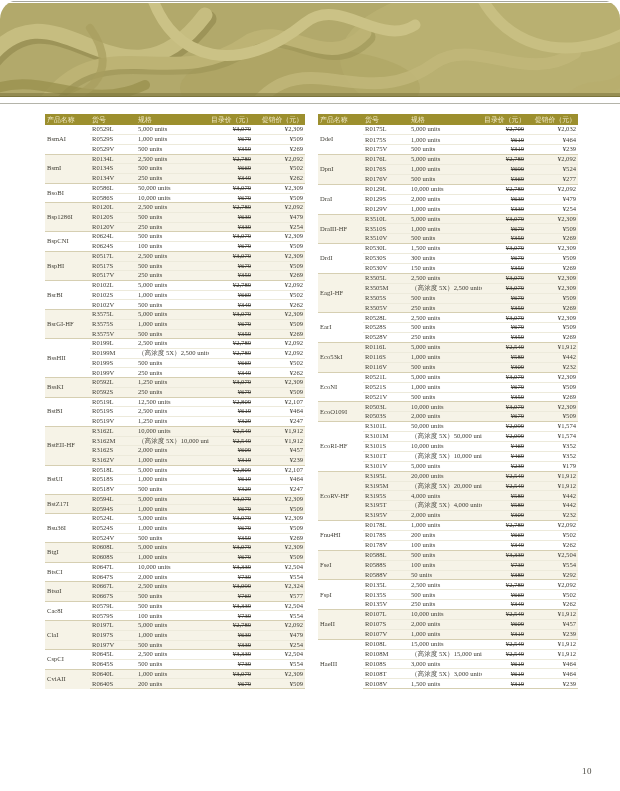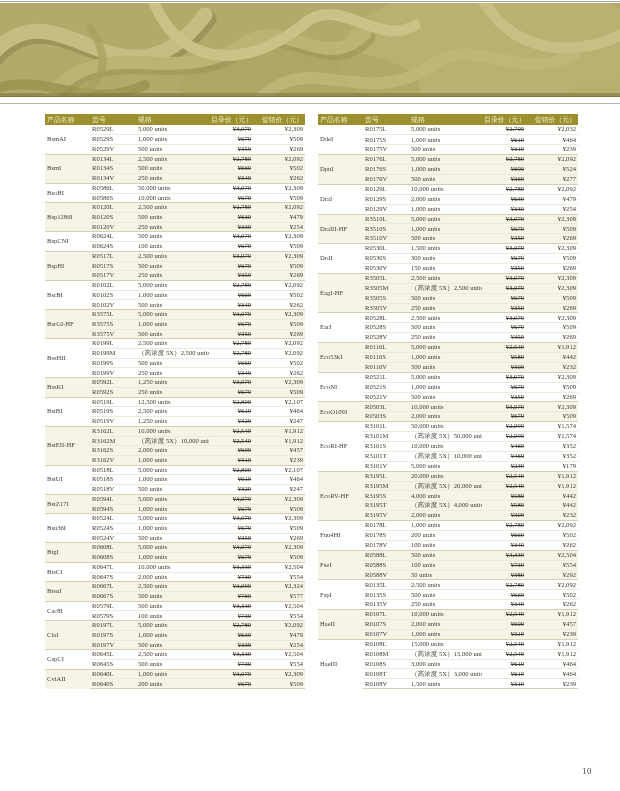--- a/index.html
+++ b/index.html
@@ -3,20 +3,21 @@
 <meta charset="utf-8">
 <style>
   * { box-sizing: border-box; }
   html,body { margin:0; padding:0; background:#ffffff; }
   .page {
     position: relative;
     width: 620px; height: 791px;
     background: #ffffff;
     font-family: "Liberation Serif", "DejaVu Serif", serif;
     overflow: hidden;
+    border-radius: 19px;
   }
   
   .top-rule { position:absolute; top:1px; left:0; width:620px; height:1px; background:#a6a69c; }
   .banner { position:absolute; top:3px; left:0; width:620px; height:94px; border-bottom:1px solid #7c753d; }
   .banner svg { display:block; width:620px; height:93px; }
   .banner-rule { position:absolute; top:103px; left:0; width:620px; height:1px; background:#b4b4aa; }
 
   
   .tables {
     position:absolute; top:114px; left:45px;

